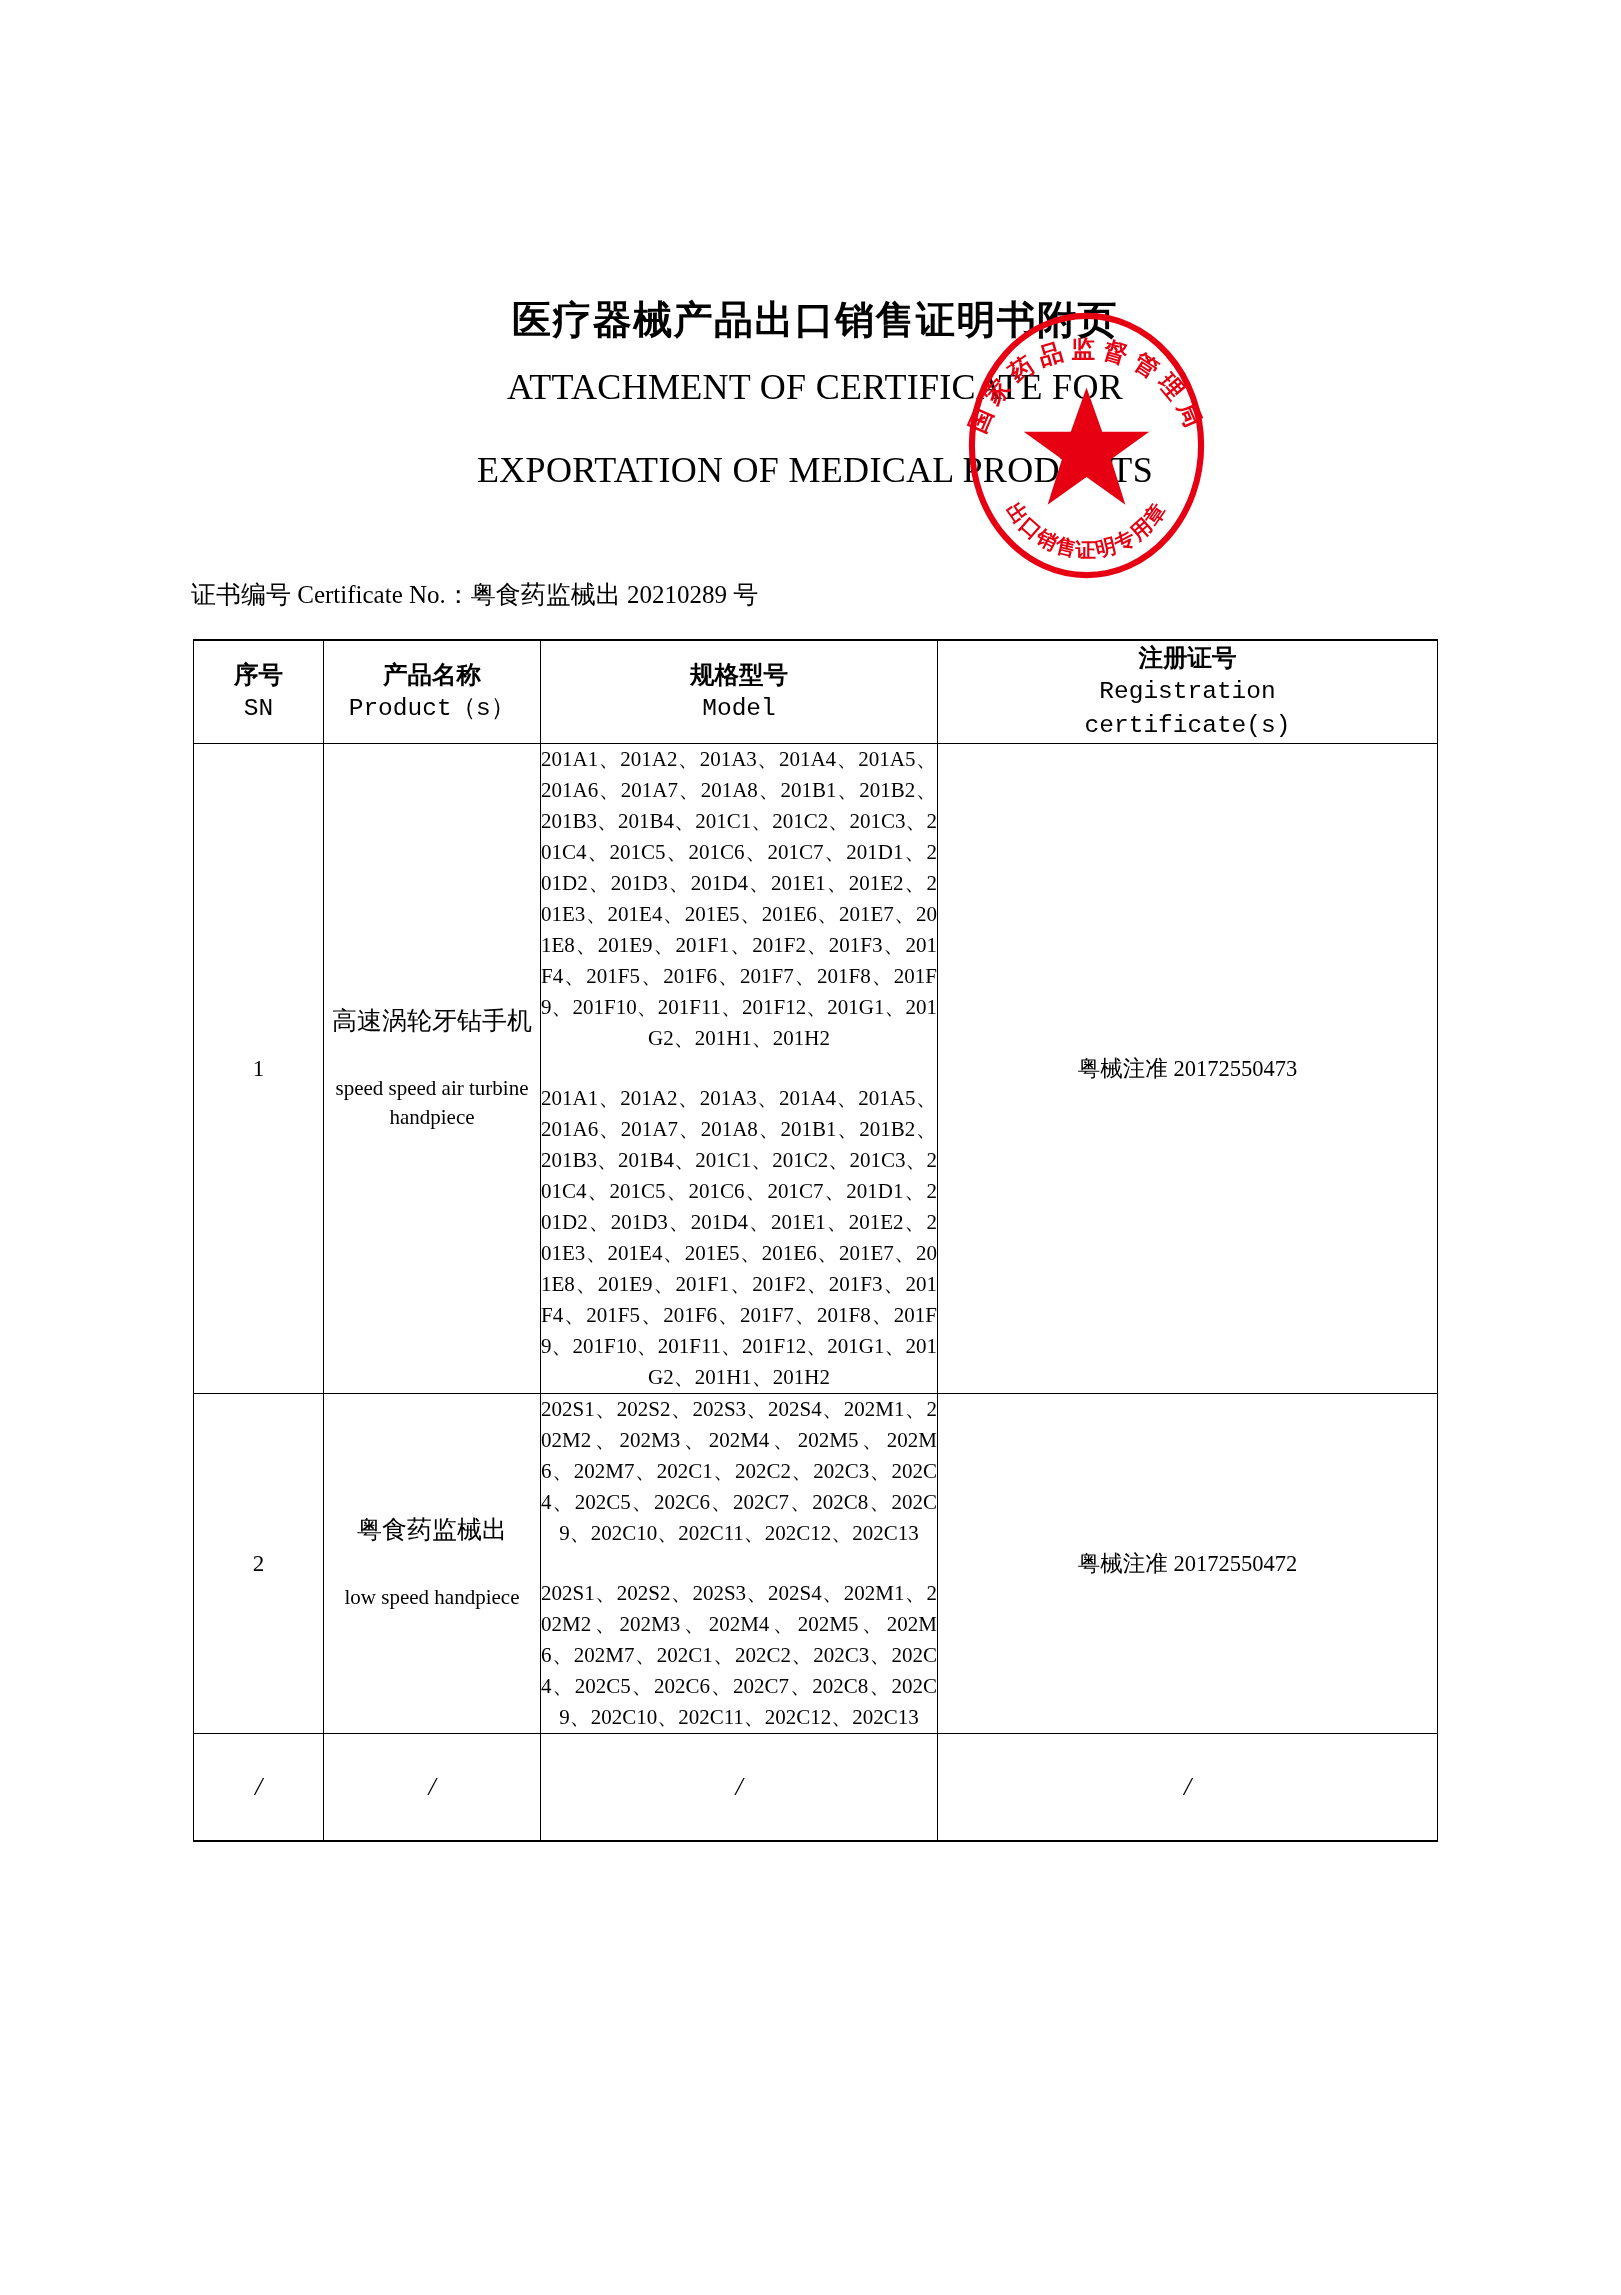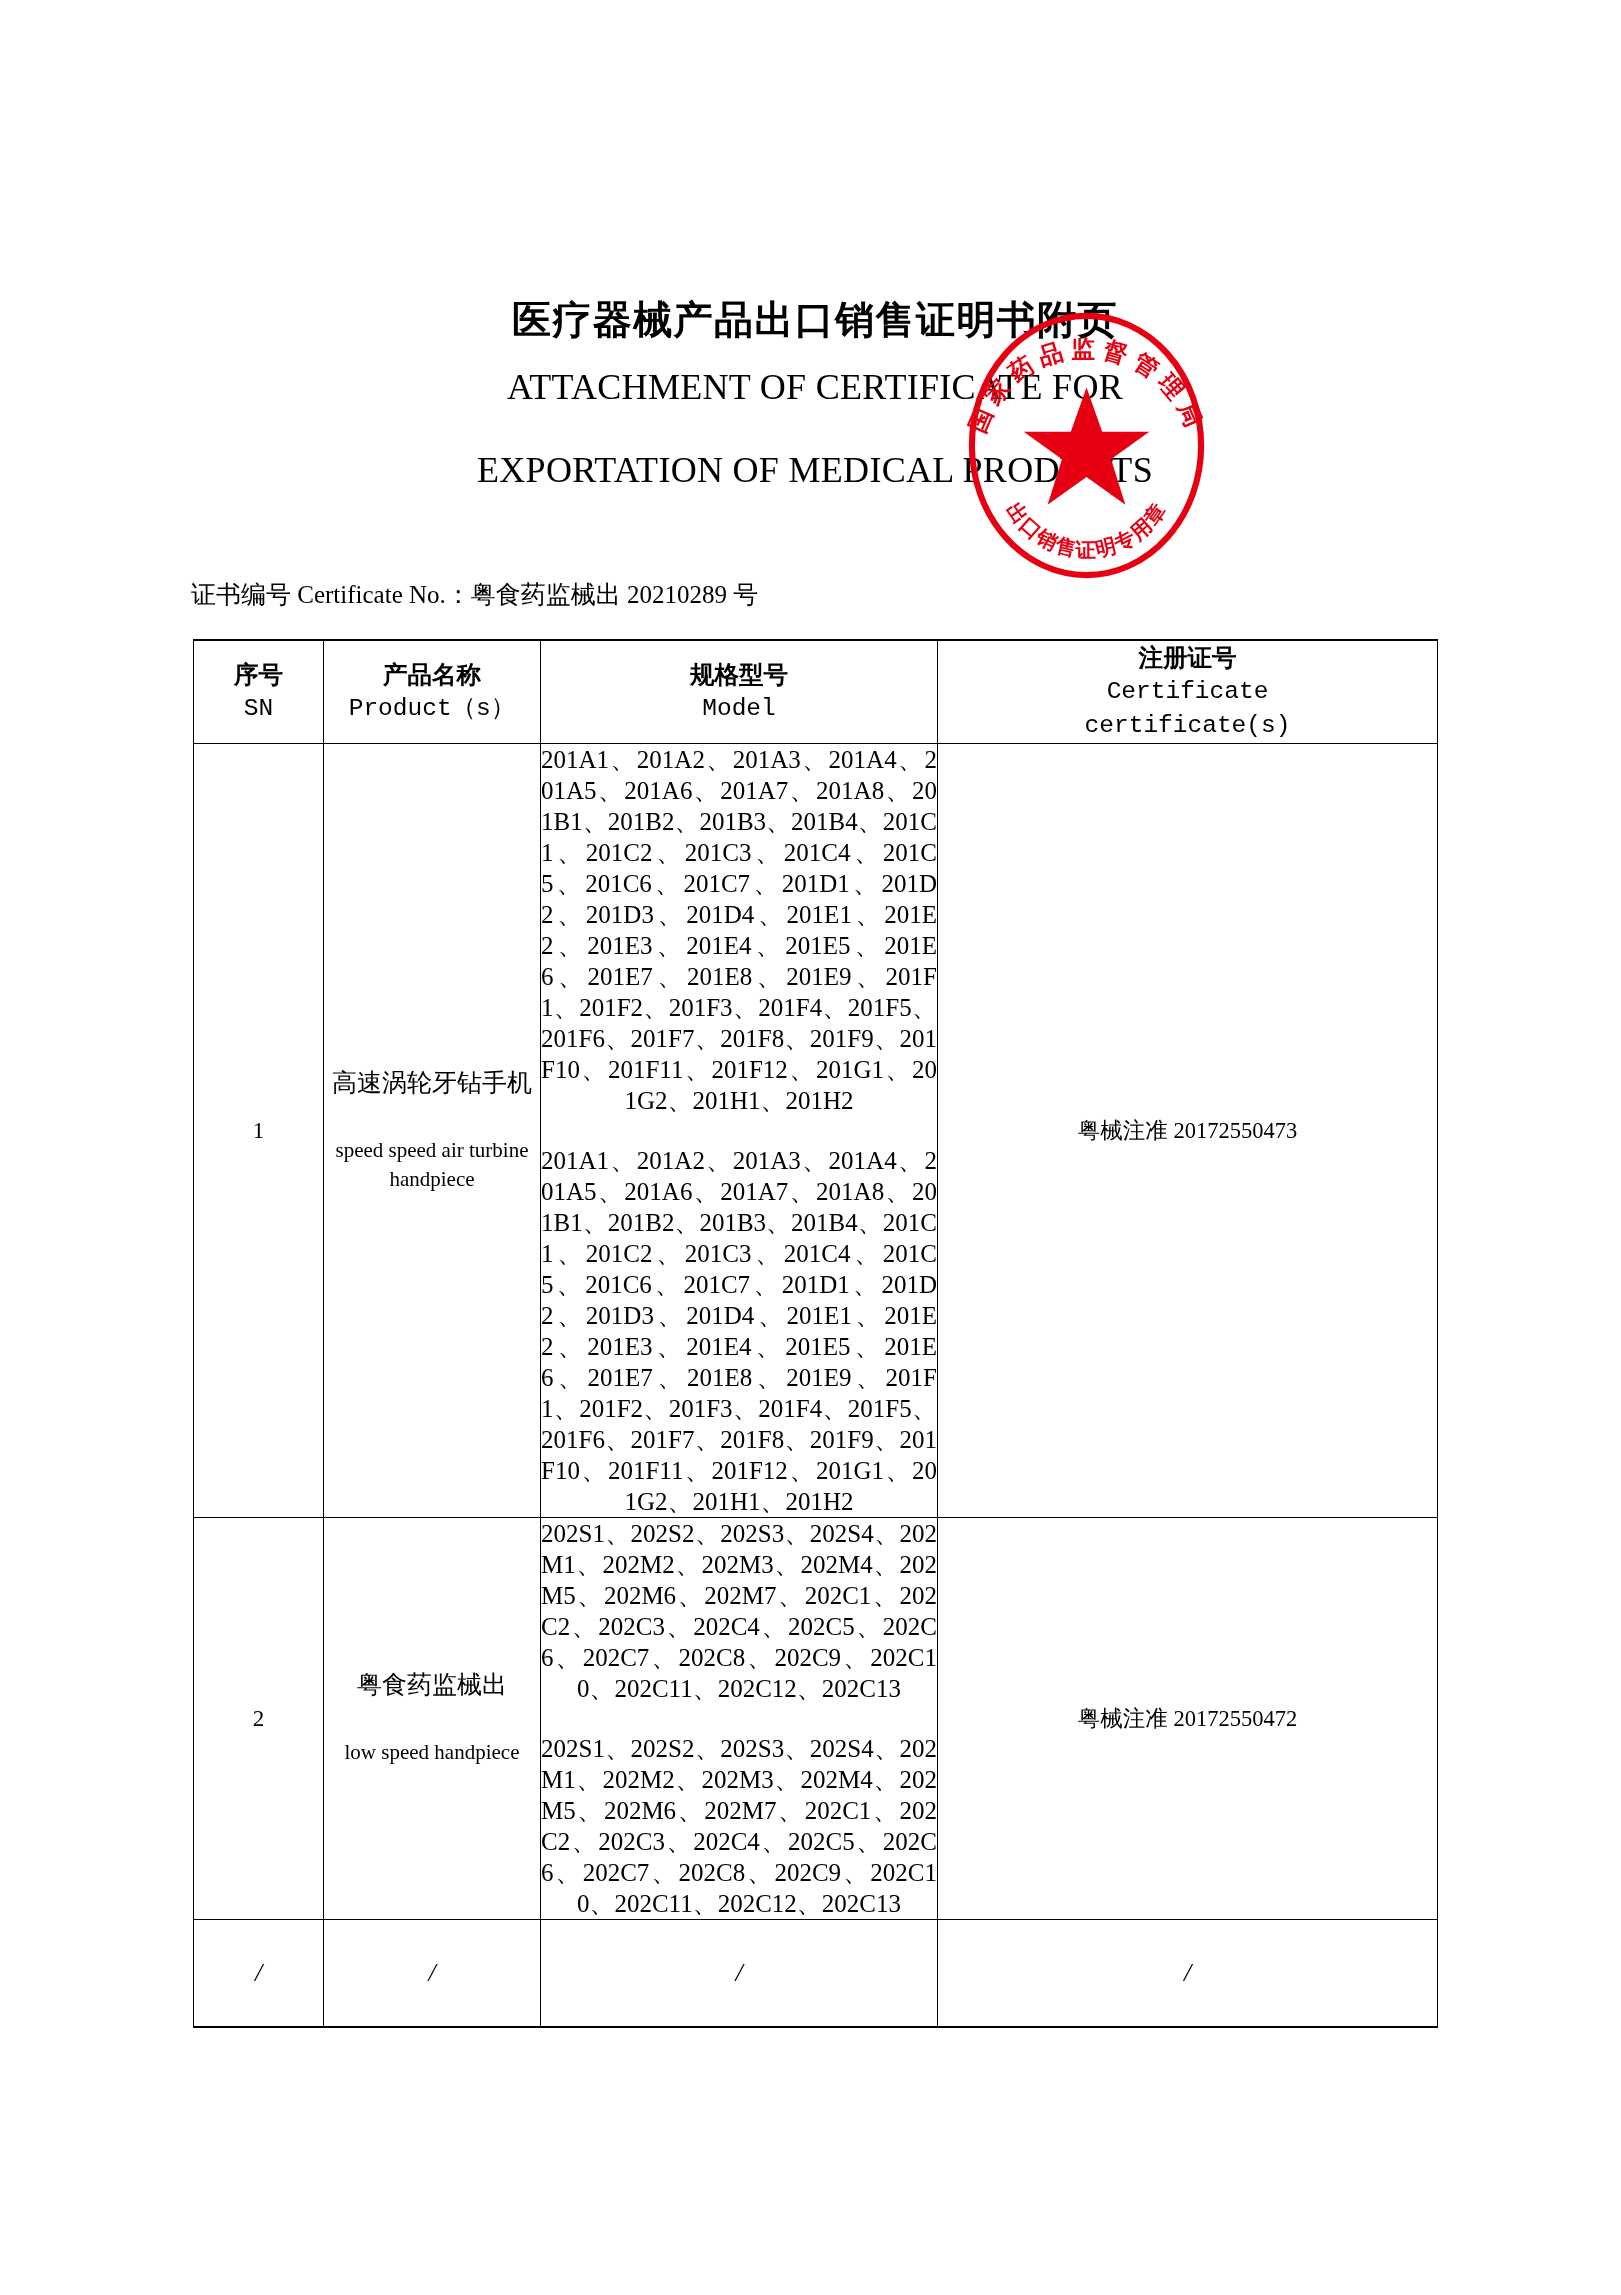--- a/index.html
+++ b/index.html
@@ -123,21 +123,21 @@
   .prod-en {
     font-size: 21px;
     line-height: 29px;
   }
 
   .cell-model {
     text-align: center;
     padding: 8.2px 11px;
   }
   .model-block {
-    font-size: 25px;
+    font-size: 21px;
     line-height: 31px;
     text-align: justify;
     text-align-last: center;
     word-break: break-all;
     letter-spacing: 0px;
   }
   .model-gap { height: 29px; }
 
   .cell-reg {
     text-align: center;
@@ -196,21 +196,21 @@
         <th class="hdr">
           <div class="hdr-cn">产品名称</div>
           <div class="hdr-en">Product（s）</div>
         </th>
         <th class="hdr">
           <div class="hdr-cn">规格型号</div>
           <div class="hdr-en">Model</div>
         </th>
         <th class="hdr">
           <div class="hdr-cn">注册证号</div>
-          <div class="hdr-en">Certificate</div>
+          <div class="hdr-en">Registration</div>
           <div class="hdr-en">certificate(s)</div>
         </th>
       </tr>
     </thead>
     <tbody>
 
       <tr>
         <td class="cell-sn">1</td>
         <td class="cell-prod">
           <div class="prod-cn">高速涡轮牙钻手机</div>

